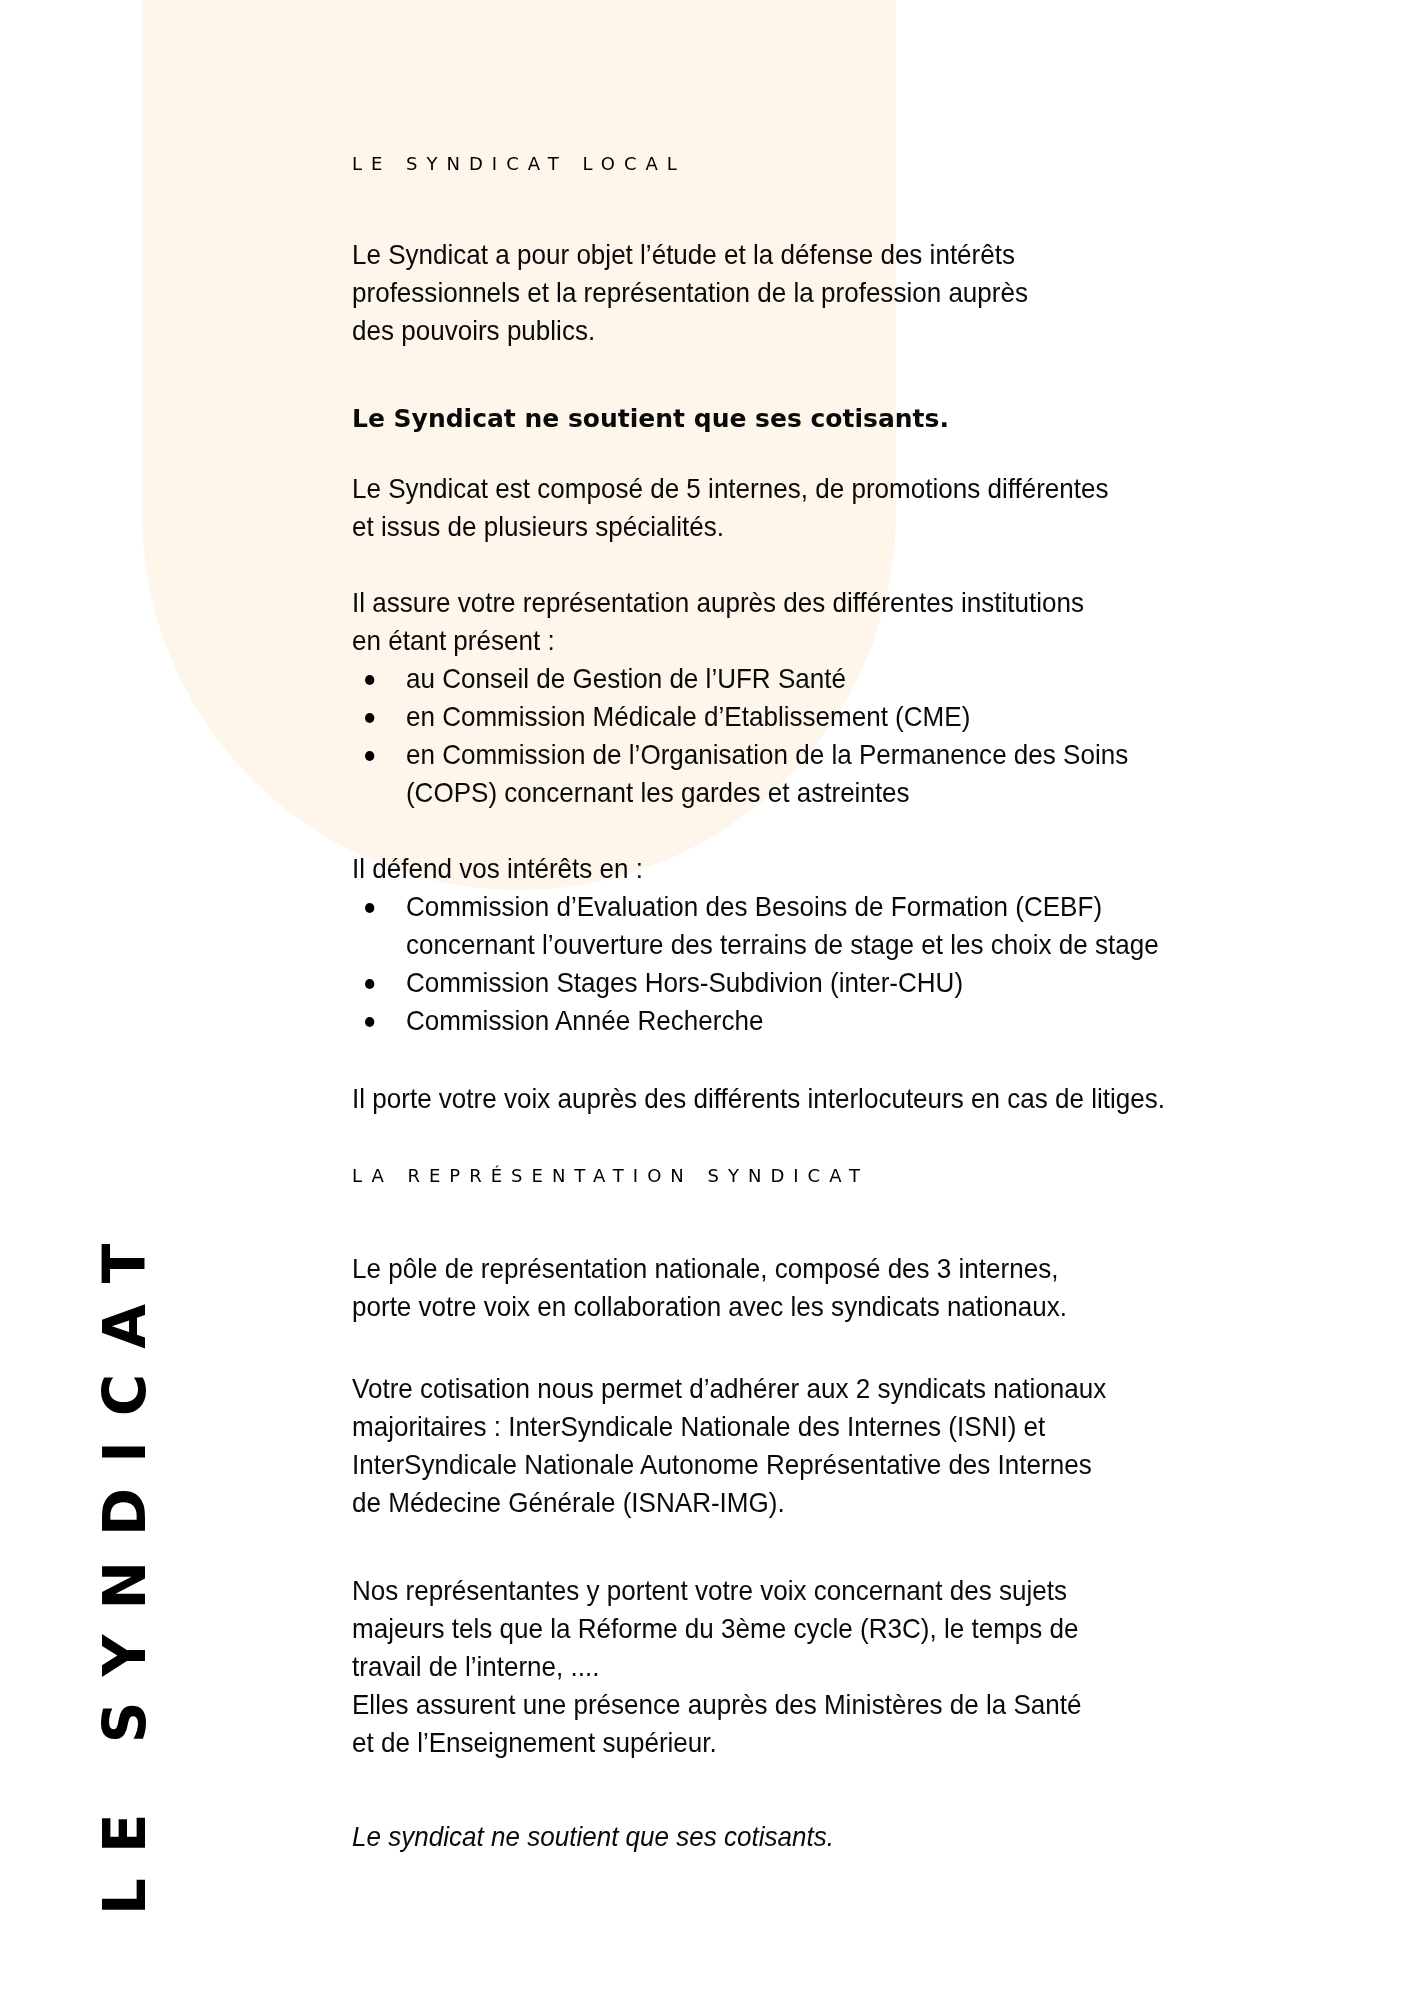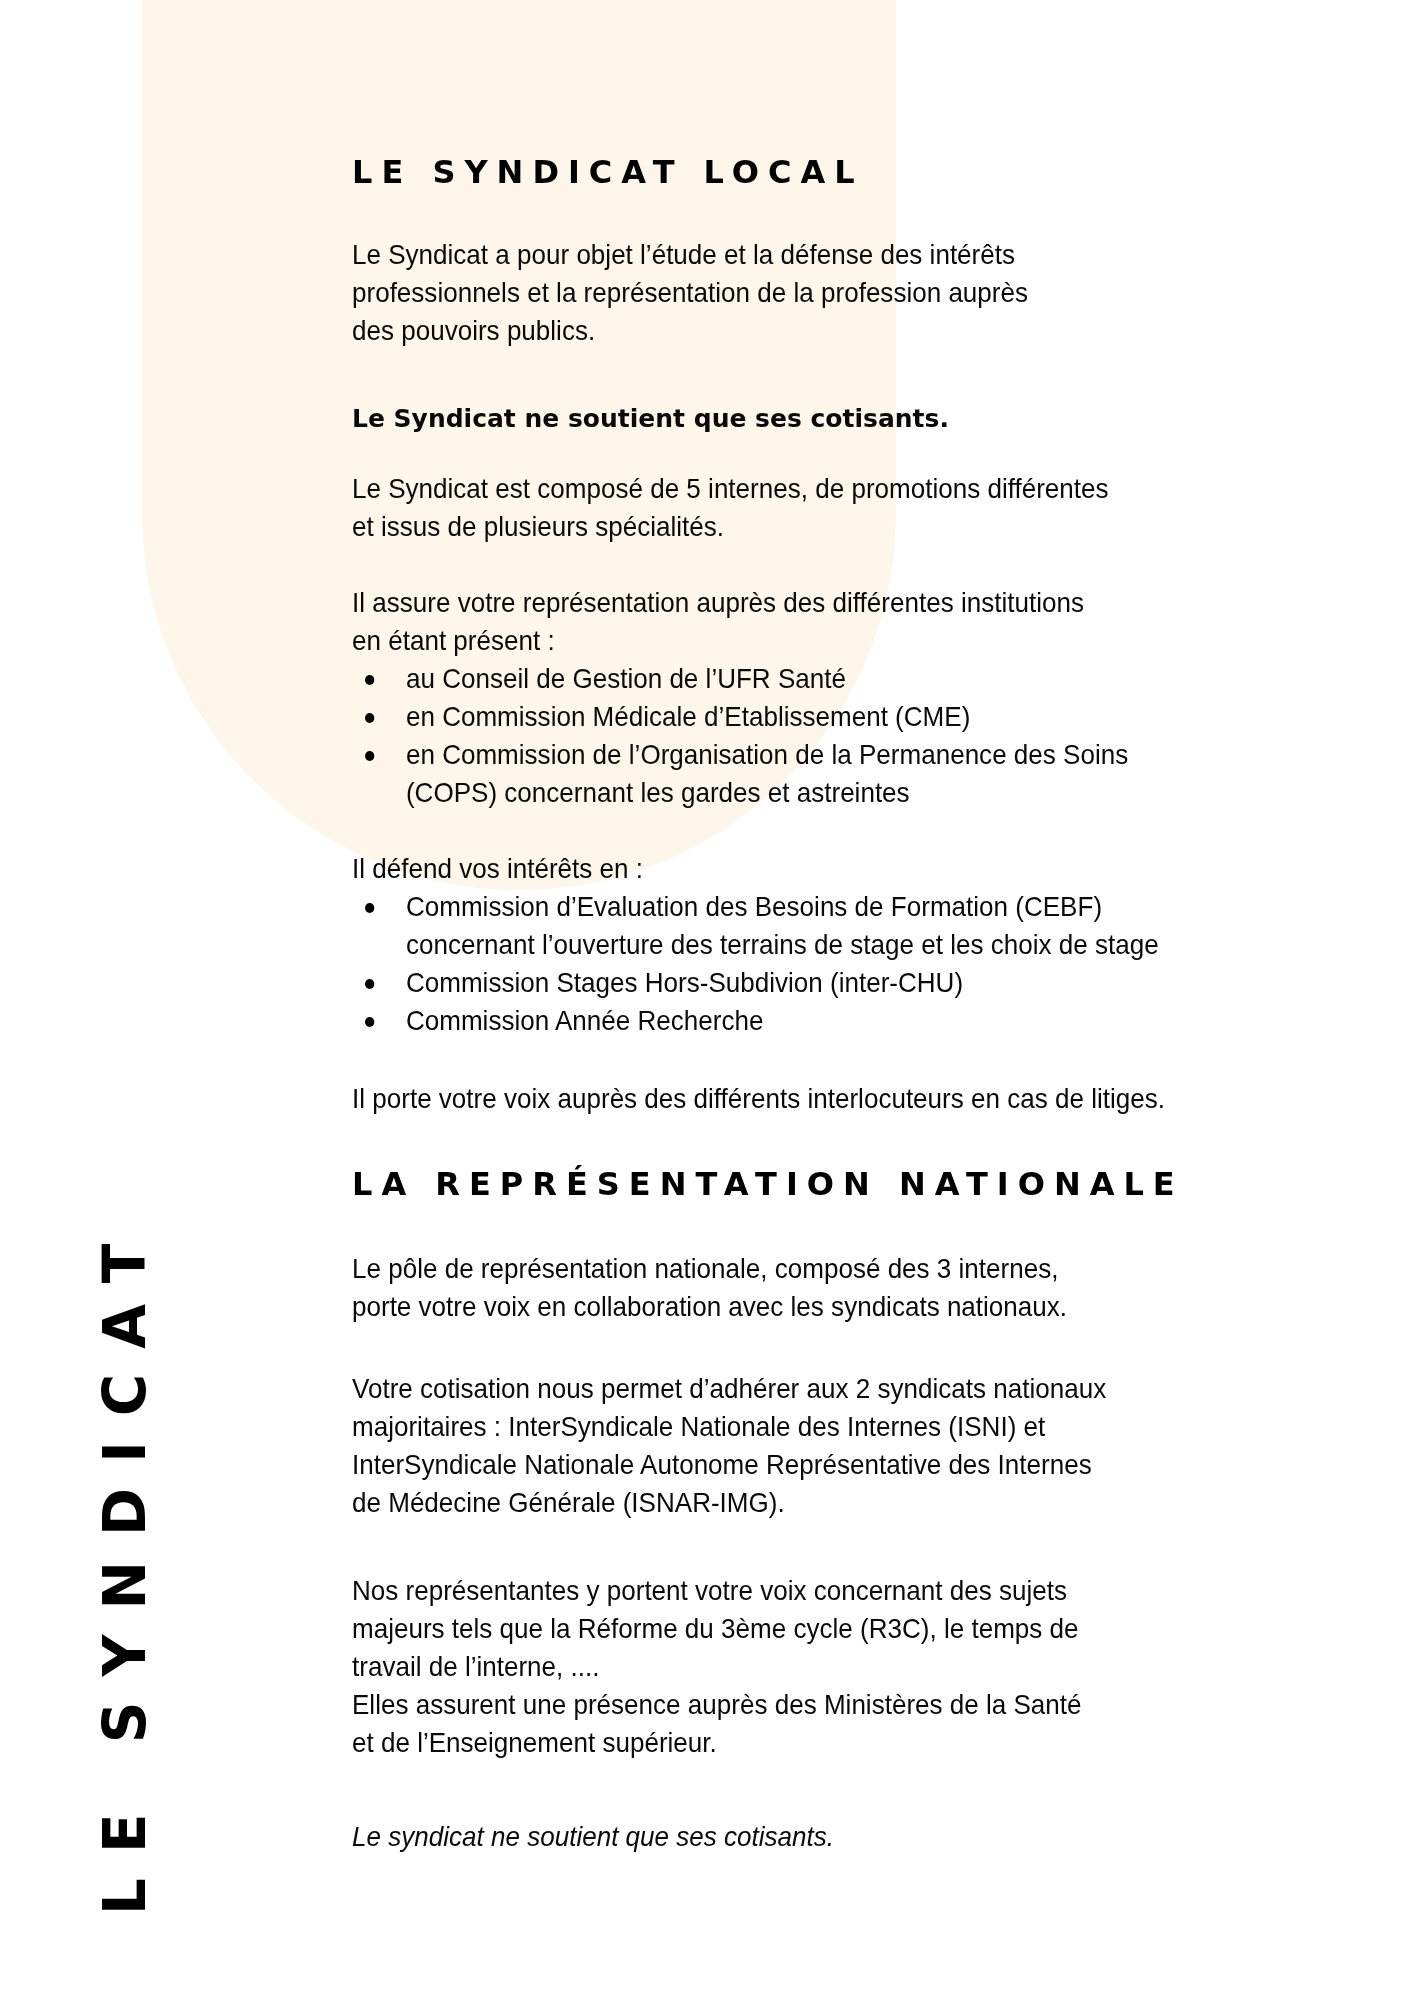--- a/index.html
+++ b/index.html
@@ -20,22 +20,22 @@
     transform-origin: 0 0; transform: rotate(-90deg);
     font-family: "DejaVu Sans", sans-serif; font-weight: bold;
     font-size: 58px; letter-spacing: 25px; white-space: nowrap;
     color: #000; z-index: 1; line-height: 1;
   }
   .content {
     position: absolute; left: 352px; top: 0; width: 1000px; z-index: 1;
   }
   .h {
     position: absolute; left: 0;
-    font-family: "DejaVu Sans", sans-serif; font-weight: bold;
-    font-size: 32px; letter-spacing: 9px; white-space: nowrap; color: #000;
+    font-family: "DejaVu Sans", sans-serif; font-weight: normal;
+    font-size: 18px; letter-spacing: 9px; white-space: nowrap; color: #000;
   }
   .p {
     position: absolute; left: 0;
     font-family: "Liberation Sans", sans-serif;
     font-size: 28px; line-height: 38px; color: #0a0a0a;
     transform: scaleX(0.93); transform-origin: 0 0; white-space: nowrap;
   }
   .p .line { display: block; }
   .bold { font-family: "DejaVu Sans", sans-serif; font-weight: bold; font-size: 25px; transform: none; }
   .ital { font-style: italic; }
@@ -109,21 +109,21 @@
       <span class="line">Commission Stages Hors-Subdivion (inter-CHU)</span>
     </li>
     <li>
       <span class="dot"></span>
       <span class="line">Commission Année Recherche</span>
     </li>
   </ul>
 
   <div class="p" style="top:1080px;">Il porte votre voix auprès des différents interlocuteurs en cas de litiges.</div>
 
-  <div class="h" style="top:1165px;">LA REPRÉSENTATION NATIONALE</div>
+  <div class="h" style="top:1165px;">LA REPRÉSENTATION SYNDICAT</div>
 
   <div class="p" style="top:1250px;">
     <span class="line">Le pôle de représentation nationale, composé des 3 internes,</span>
     <span class="line">porte votre voix en collaboration avec les syndicats nationaux.</span>
   </div>
 
   <div class="p" style="top:1370px;">
     <span class="line">Votre cotisation nous permet d’adhérer aux 2 syndicats nationaux</span>
     <span class="line">majoritaires : InterSyndicale Nationale des Internes (ISNI) et</span>
     <span class="line">InterSyndicale Nationale Autonome Représentative des Internes</span>

